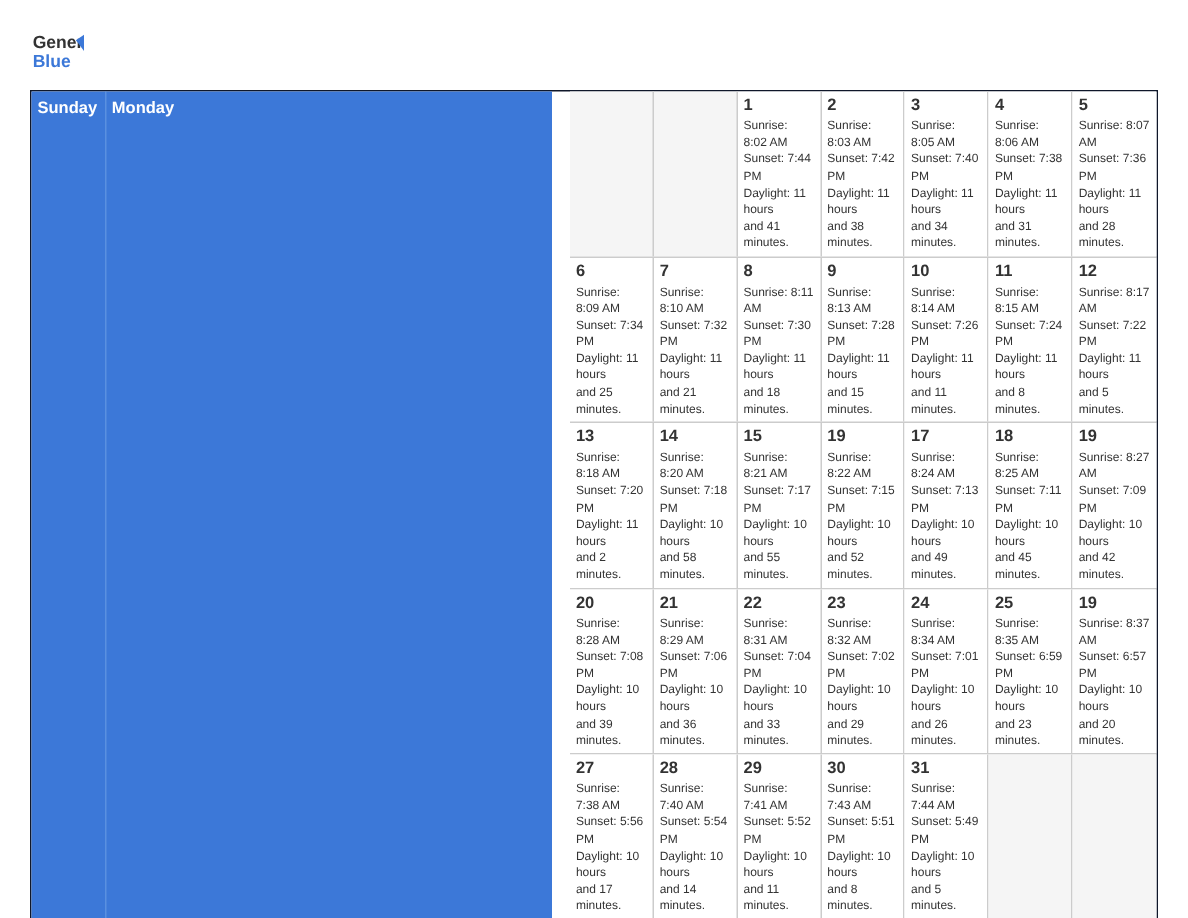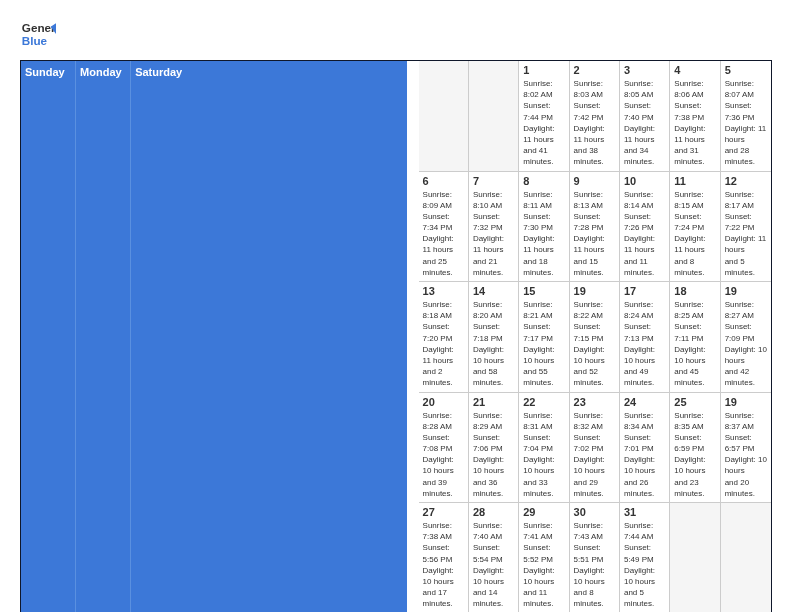--- a/index.html
+++ b/index.html
@@ -114,21 +114,20 @@
     <div class="title-block">
       <div class="month-title"></div>
       <div class="location"></div>
     </div>
   </div>
 
   <div class="calendar">
     <div class="cal-header">
     <div class="cal-header-cell">Sunday</div>
         <div class="cal-header-cell">Monday</div>
-        <div class="cal-header-cell">Saturday</div>
       </div>
     <div class="cal-body">
     <div class="cal-row">
           <div class="cal-cell empty"></div>
           <div class="cal-cell empty"></div>
           <div class="cal-cell">
             <span class="day-num">1</span>
             <div class="cell-text">Sunrise: 8:02 AM<br>Sunset: 7:44 PM<br>Daylight: 11 hours<br>and 41 minutes.</div>
           </div>
           <div class="cal-cell">

